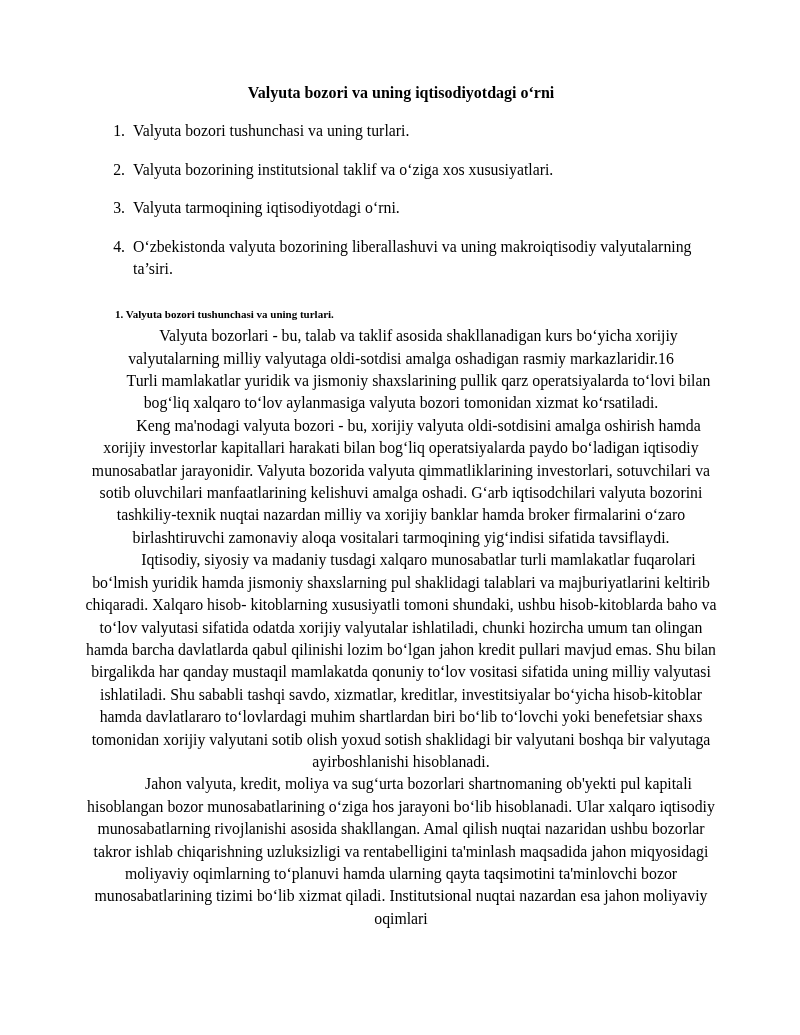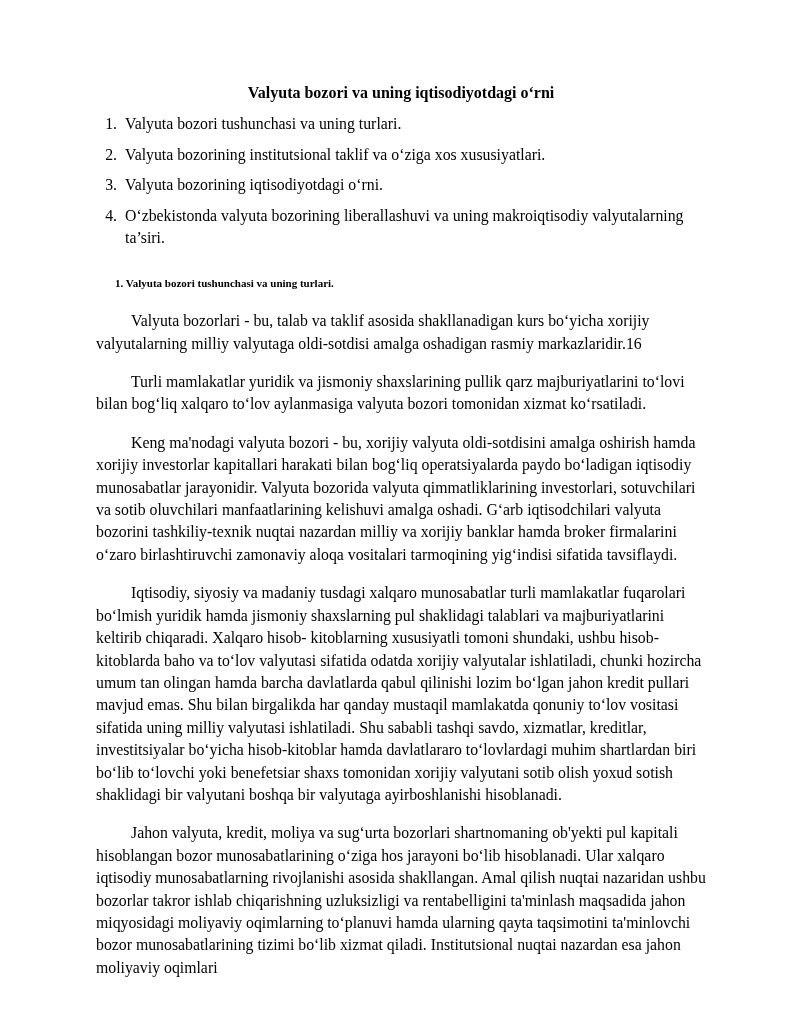--- a/index.html
+++ b/index.html
@@ -28,52 +28,53 @@
     text-align: center;
     margin: 0 0 9px 0;
     line-height: 22.4px;
   }
   ol.outline {
     margin: 0;
     padding: 0 0 0 33px;
     list-style: decimal;
   }
   ol.outline li {
-    margin: 8px;
+    margin: 16px;
     padding-left: 4px;
   }
   .section-heading {
     font-size: 11px;
     font-weight: bold;
     margin: 22.4px 0 0 35px;
     line-height: 22.4px;
   }
   .paragraphs {
     margin: 0;
   }
   .paragraphs p.para {
-    margin: 16px;
+    margin: 0;
     text-indent: 35px;
+    text-align: center;
   }
 </style>
 </head>
 <body>
 
 <div class="page">
   <h1 class="title">Valyuta bozori va uning iqtisodiyotdagi oʻrni</h1>
 
   <ol class="outline">
       <li class="outline-item">Valyuta bozori tushunchasi va uning turlari.</li>
       <li class="outline-item">Valyuta bozorining institutsional taklif va oʻziga xos xususiyatlari.</li>
-      <li class="outline-item">Valyuta bozorining iqtisodiyotdagi oʻrni.</li>
+      <li class="outline-item">Valyuta tarmoqining iqtisodiyotdagi oʻrni.</li>
       <li class="outline-item">Oʻzbekistonda valyuta bozorining liberallashuvi va uning makroiqtisodiy valyutalarning ta’siri.</li>
     </ol>
 
   <h2 class="section-heading">1.  Valyuta bozori tushunchasi va uning turlari.</h2>
 
   <div class="paragraphs">
       <p class="para">Valyuta bozorlari - bu, talab va taklif asosida shakllanadigan kurs boʻyicha xorijiy valyutalarning milliy valyutaga oldi-sotdisi amalga oshadigan rasmiy markazlaridir.16</p>
-      <p class="para">Turli mamlakatlar yuridik va jismoniy shaxslarining pullik qarz majburiyatlarini toʻlovi bilan bogʻliq xalqaro toʻlov aylanmasiga valyuta bozori tomonidan xizmat koʻrsatiladi.</p>
+      <p class="para">Turli mamlakatlar yuridik va jismoniy shaxslarining pullik qarz operatsiyalarda toʻlovi bilan bogʻliq xalqaro toʻlov aylanmasiga valyuta bozori tomonidan xizmat koʻrsatiladi.</p>
       <p class="para">Keng ma'nodagi valyuta bozori - bu, xorijiy valyuta oldi-sotdisini amalga oshirish hamda xorijiy investorlar kapitallari harakati bilan bogʻliq operatsiyalarda paydo boʻladigan iqtisodiy munosabatlar jarayonidir. Valyuta bozorida valyuta qimmatliklarining investorlari, sotuvchilari va sotib oluvchilari manfaatlarining kelishuvi amalga oshadi. Gʻarb iqtisodchilari valyuta bozorini tashkiliy-texnik nuqtai nazardan milliy va xorijiy banklar hamda broker firmalarini oʻzaro birlashtiruvchi zamonaviy aloqa vositalari tarmoqining yigʻindisi sifatida tavsiflaydi.</p>
       <p class="para">Iqtisodiy, siyosiy va madaniy tusdagi xalqaro munosabatlar turli mamlakatlar fuqarolari boʻlmish yuridik hamda jismoniy shaxslarning pul shaklidagi talablari va majburiyatlarini keltirib chiqaradi. Xalqaro hisob- kitoblarning xususiyatli tomoni shundaki, ushbu hisob-kitoblarda baho va toʻlov valyutasi sifatida odatda xorijiy valyutalar ishlatiladi, chunki hozircha umum tan olingan hamda barcha davlatlarda qabul qilinishi lozim boʻlgan jahon kredit pullari mavjud emas. Shu bilan birgalikda har qanday mustaqil mamlakatda qonuniy toʻlov vositasi sifatida uning milliy valyutasi ishlatiladi. Shu sababli tashqi savdo, xizmatlar, kreditlar, investitsiyalar boʻyicha hisob-kitoblar hamda davlatlararo toʻlovlardagi muhim shartlardan biri boʻlib toʻlovchi yoki benefetsiar shaxs tomonidan xorijiy valyutani sotib olish yoxud sotish shaklidagi bir valyutani boshqa bir valyutaga ayirboshlanishi hisoblanadi.</p>
       <p class="para">Jahon valyuta, kredit, moliya va sugʻurta bozorlari shartnomaning ob'yekti pul kapitali hisoblangan bozor munosabatlarining oʻziga hos jarayoni boʻlib hisoblanadi. Ular xalqaro iqtisodiy munosabatlarning rivojlanishi asosida shakllangan. Amal qilish nuqtai nazaridan ushbu bozorlar takror ishlab chiqarishning uzluksizligi va rentabelligini ta'minlash maqsadida jahon miqyosidagi moliyaviy oqimlarning toʻplanuvi hamda ularning qayta taqsimotini ta'minlovchi bozor munosabatlarining tizimi boʻlib xizmat qiladi. Institutsional nuqtai nazardan esa jahon moliyaviy oqimlari</p>
     </div>
 </div>
 
 </body></html>

